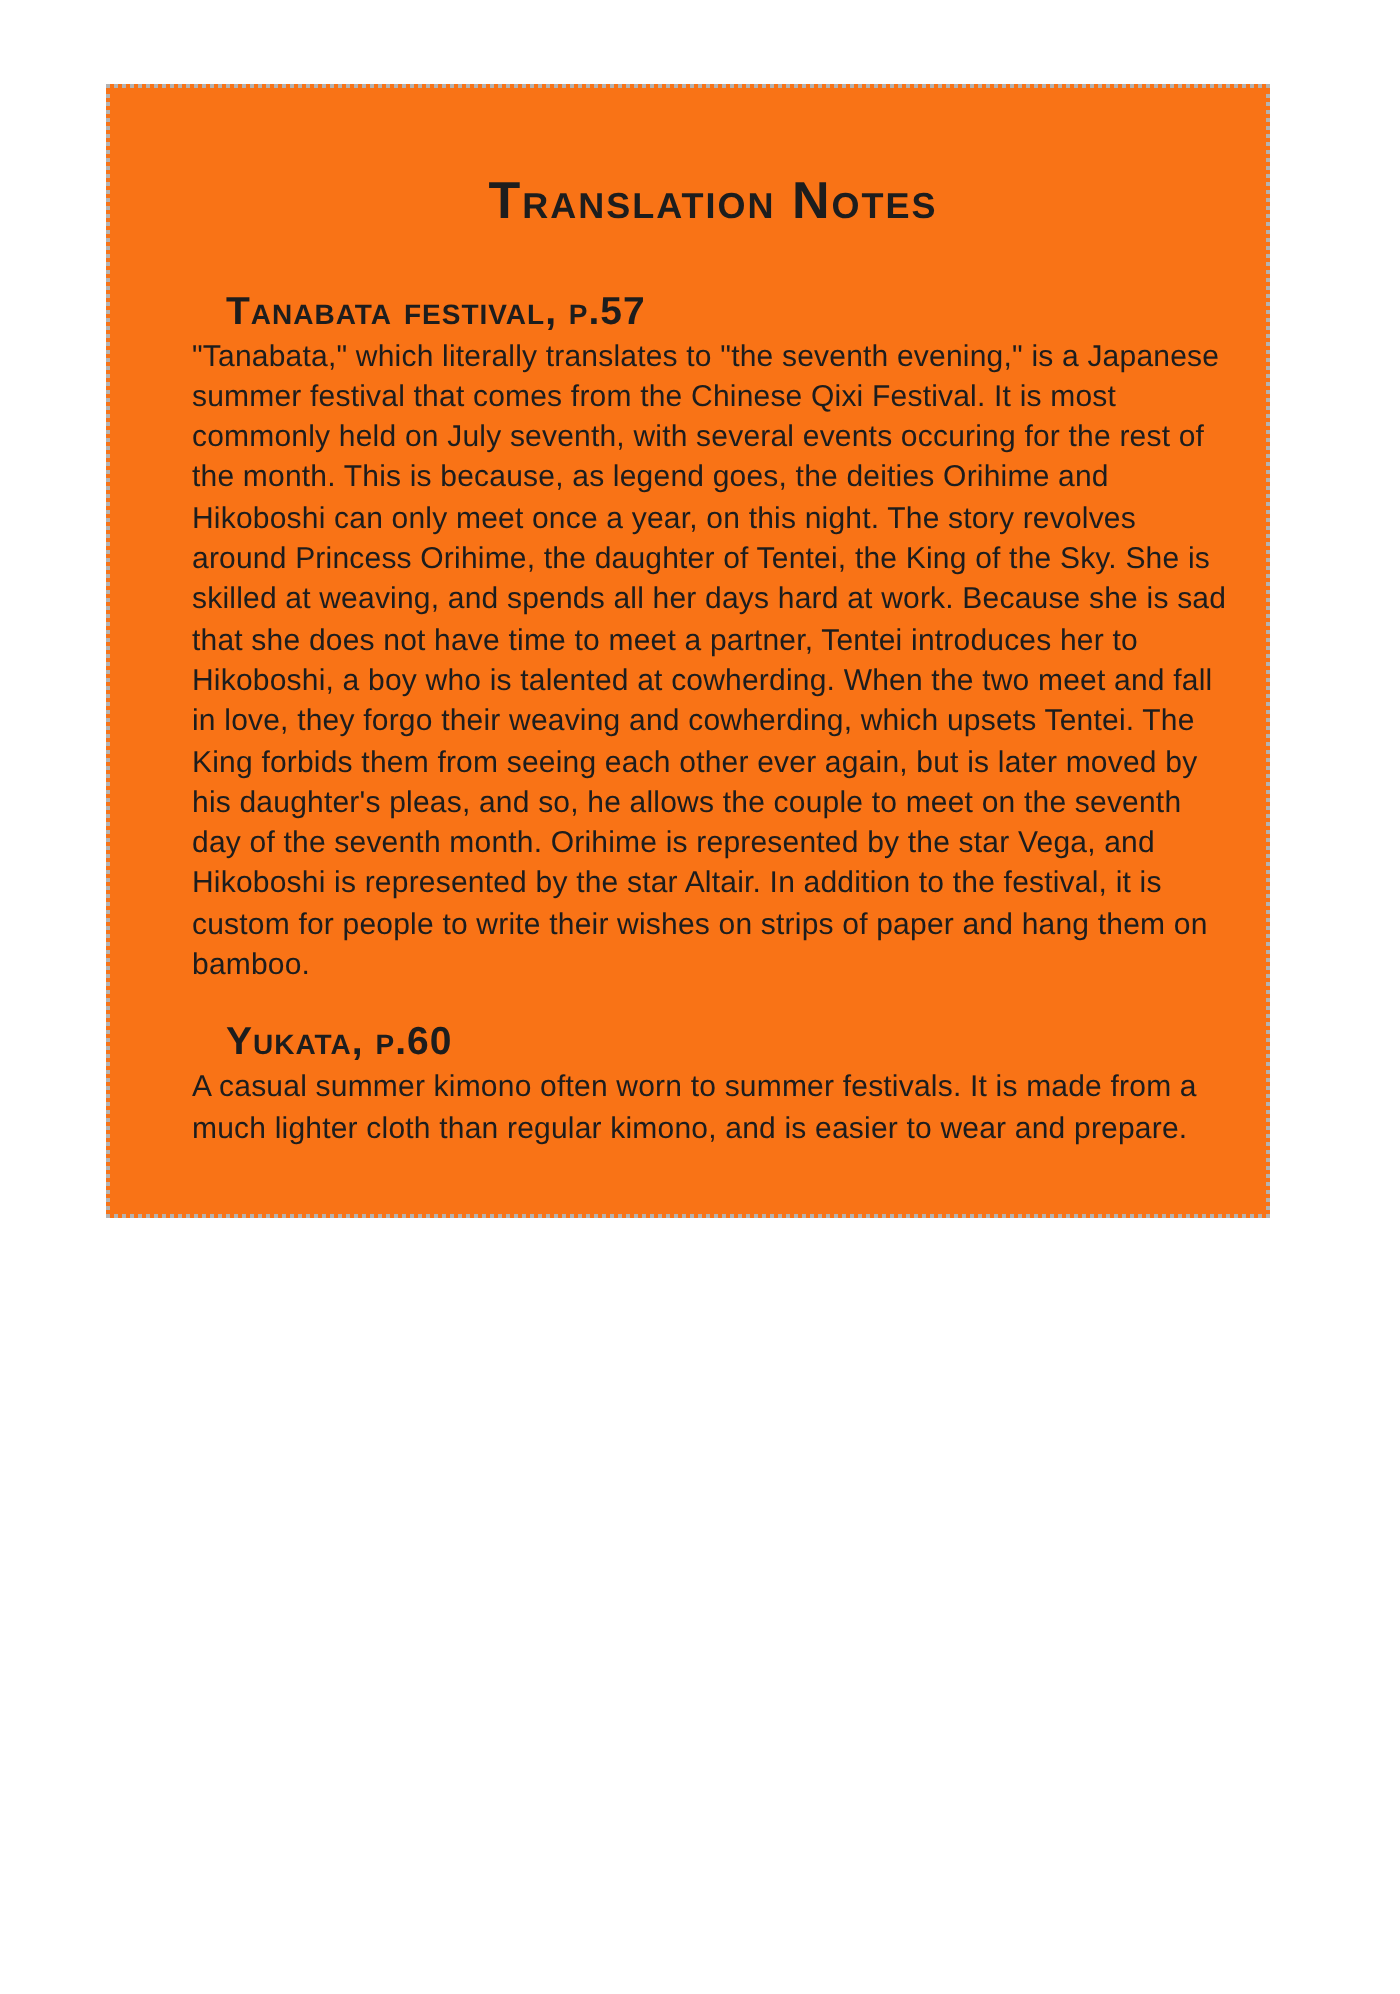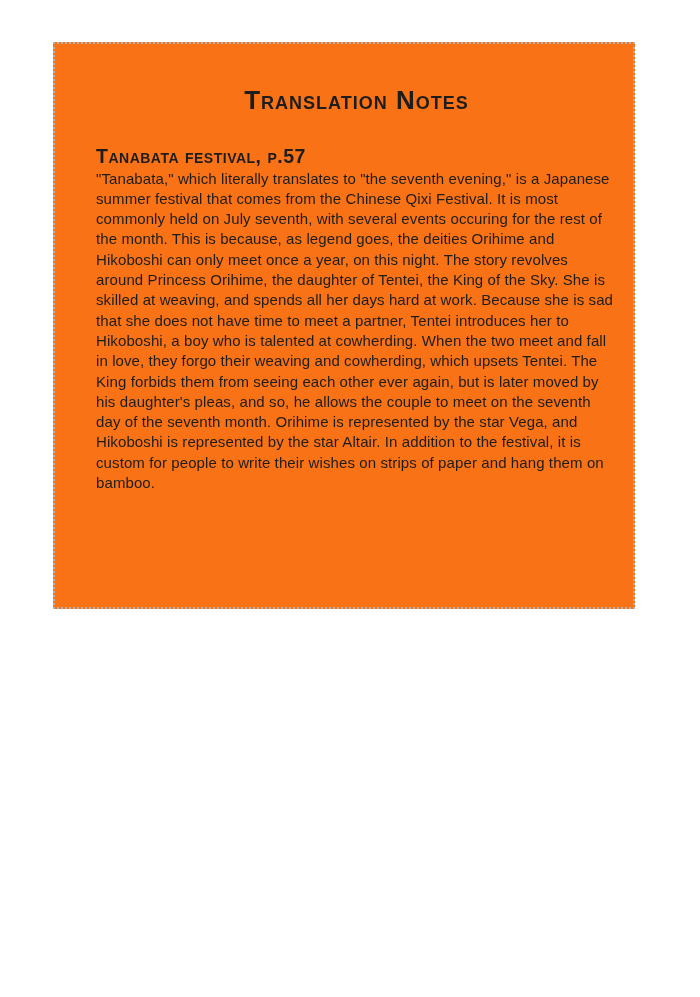--- a/index.html
+++ b/index.html
@@ -34,21 +34,21 @@
     font-weight: 600;
     font-variant: small-caps;
     letter-spacing: 1px;
     line-height: 1.1;
     color: #1d1d1d;
   }
   .note-section {
     margin: 0;
   }
   .note-heading {
-    margin: 0 0 2px 0;
+    margin: 0 0 2px 17px;
     font-size: 19.5px;
     font-weight: 600;
     font-variant: small-caps;
     letter-spacing: 0.5px;
     line-height: 22px;
     color: #1d1d1d;
   }
   .note-body {
     margin: 0 0 17px 0;
     font-size: 15px;
@@ -62,14 +62,18 @@
 
 <div class="page">
   <div class="notes-box">
     <h1 class="page-title">Translation Notes</h1>
 
     <section class="note-section">
       <h2 class="note-heading">Tanabata festival, p.57</h2>
       <p class="note-body">"Tanabata," which literally translates to "the seventh evening," is a Japanese summer festival that comes from the Chinese Qixi Festival. It is most commonly held on July seventh, with several events occuring for the rest of the month. This is because, as legend goes, the deities Orihime and Hikoboshi can only meet once a year, on this night. The story revolves around Princess Orihime, the daughter of Tentei, the King of the Sky. She is skilled at weaving, and spends all her days hard at work. Because she is sad that she does not have time to meet a partner, Tentei introduces her to Hikoboshi, a boy who is talented at cowherding. When the two meet and fall in love, they forgo their weaving and cowherding, which upsets Tentei. The King forbids them from seeing each other ever again, but is later moved by his daughter's pleas, and so, he allows the couple to meet on the seventh day of the seventh month. Orihime is represented by the star Vega, and Hikoboshi is represented by the star Altair. In addition to the festival, it is custom for people to write their wishes on strips of paper and hang them on bamboo.</p>
     </section>
 
+    <section class="note-section">
+      <h2 class="note-heading">Yukata, p.60</h2>
+      <p class="note-body">A casual summer kimono often worn to summer festivals. It is made from a much lighter cloth than regular kimono, and is easier to wear and prepare.</p>
+    </section>
   </div>
 </div>
 
 </body></html>

